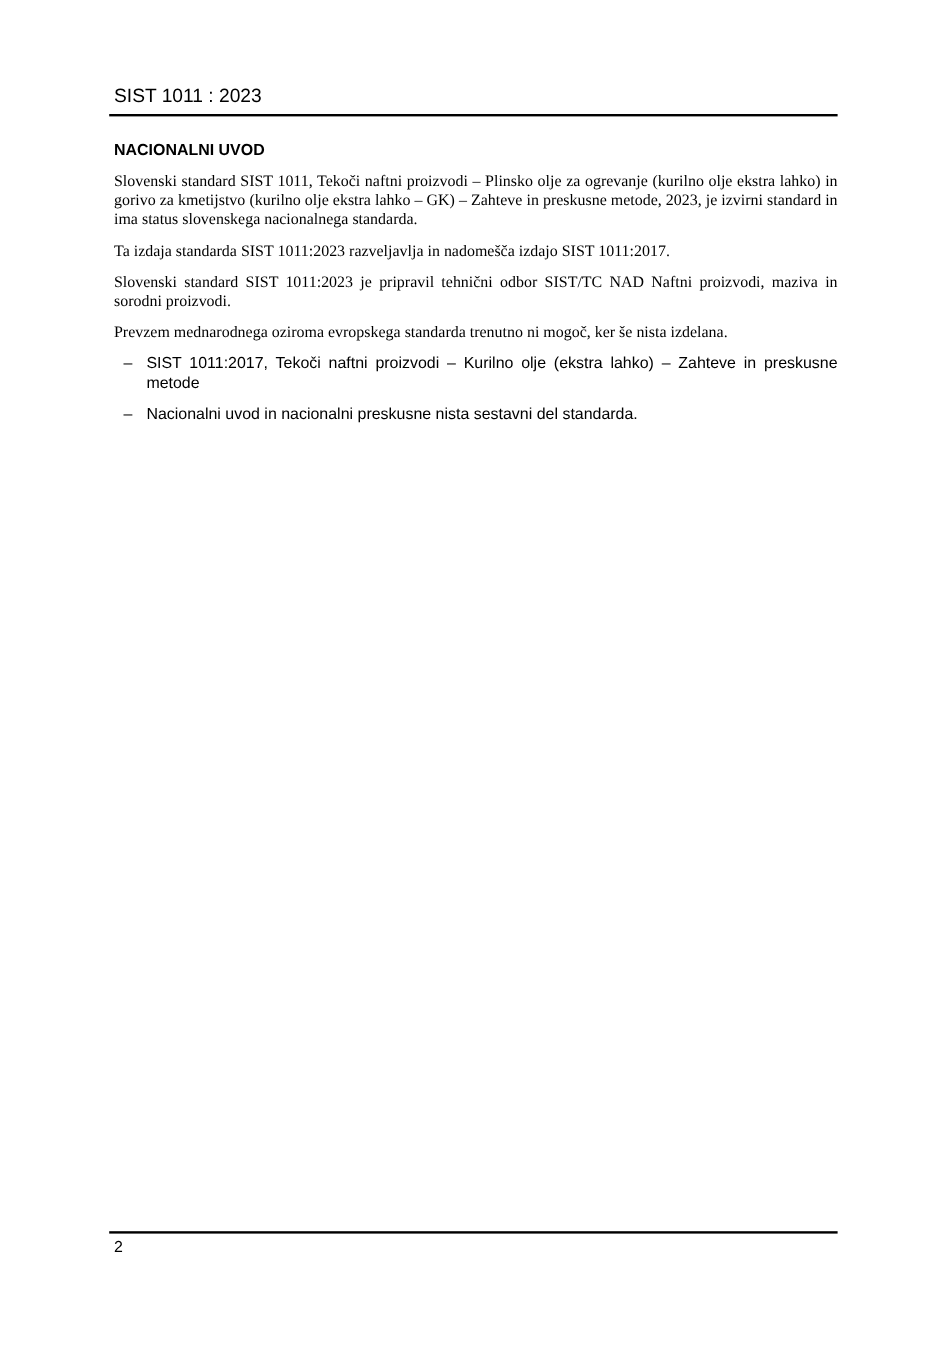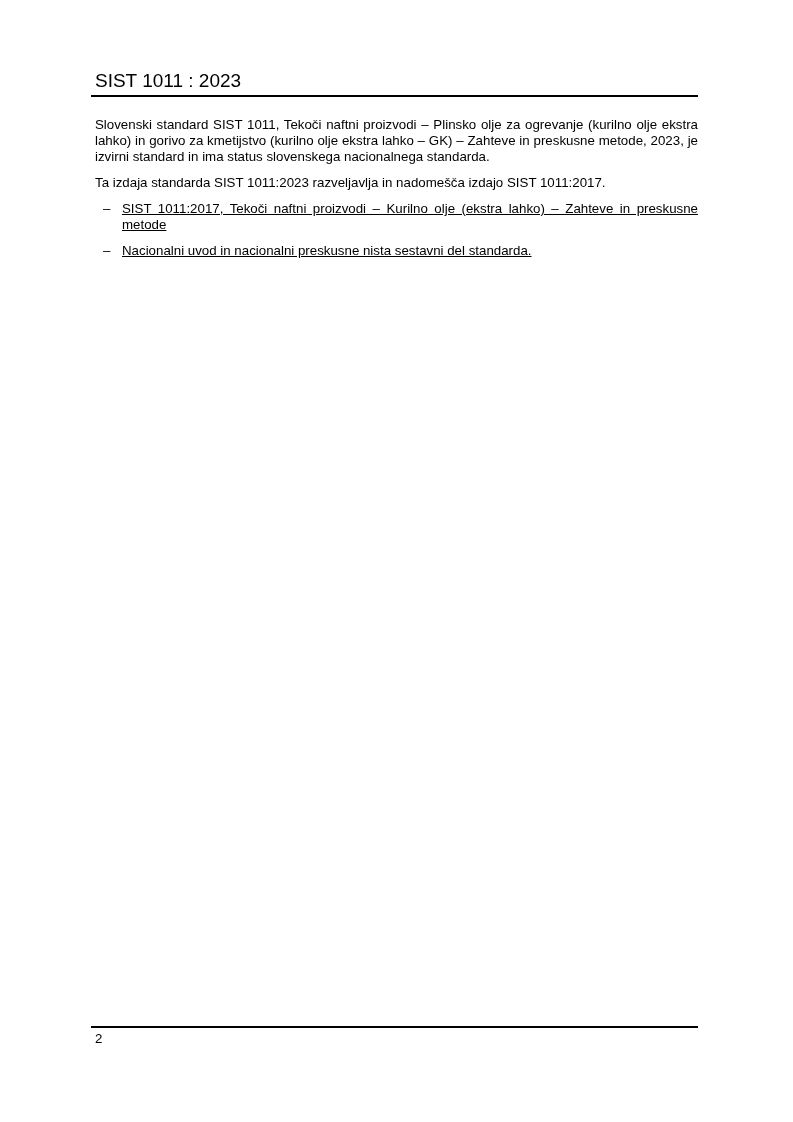--- a/index.html
+++ b/index.html
@@ -19,21 +19,21 @@
     line-height: 16px;
   }
   .running-header {
     position: absolute;
     left: 95px;
     top: 73px;
     width: 603px;
   }
   .running-header .header-title {
     display: block;
-    font-size: 19px;
+    font-size: 16px;
     line-height: 16px;
   }
   .header-rule {
     position: absolute;
     left: 91px;
     top: 95px;
     width: 607px;
     height: 2px;
     background: #000000;
   }
@@ -49,36 +49,36 @@
     margin: 12px 0 10px 0;
     line-height: 16px;
   }
   .doc-heading.first {
     margin-top: 0;
   }
   .doc-paragraph {
     margin: 0 0 10px 0;
     text-align: justify;
     line-height: 16px;
+    font-family: Liberation Serif, serif;
   }
   .doc-list-item {
     display: flex;
     margin: 2px 0 10px 0;
     padding-left: 8px;
   }
   .doc-list-item .list-marker {
     flex: none;
     width: 19px;
     line-height: 16px;
   }
   .doc-list-item .list-text {
     flex: 1;
     text-align: justify;
     line-height: 16px;
-    text-decoration: underline;
   }
   .footer-rule {
     position: absolute;
     left: 91px;
     top: 1026px;
     width: 607px;
     height: 2px;
     background: #000000;
   }
   .page-number {
@@ -94,27 +94,30 @@
 
 <div class="page">
 
   <div class="running-header">
     <span class="header-title">SIST 1011 : 2023</span>
   </div>
   <div class="header-rule"></div>
 
   <div class="doc-body">
 
+    <div class="doc-heading first">NACIONALNI UVOD</div>
 
     <p class="doc-paragraph">Slovenski standard SIST 1011, Tekoči naftni proizvodi – Plinsko olje za ogrevanje (kurilno olje ekstra lahko) in gorivo za kmetijstvo (kurilno olje ekstra lahko – GK) – Zahteve in preskusne metode, 2023, je izvirni standard in ima status slovenskega nacionalnega standarda.</p>
 
     <p class="doc-paragraph">Ta izdaja standarda SIST 1011:2023 razveljavlja in nadomešča izdajo SIST 1011:2017.</p>
 
 
+    <p class="doc-paragraph">Slovenski standard SIST 1011:2023 je pripravil tehnični odbor SIST/TC NAD Naftni proizvodi, maziva in sorodni proizvodi.</p>
 
+    <p class="doc-paragraph">Prevzem mednarodnega oziroma evropskega standarda trenutno ni mogoč, ker še nista izdelana.</p>
 
 
 
     <div class="doc-list-item">
       <span class="list-marker">–</span>
       <span class="list-text">SIST 1011:2017, Tekoči naftni proizvodi – Kurilno olje (ekstra lahko) – Zahteve in preskusne metode</span>
     </div>
 
 
     <div class="doc-list-item">

